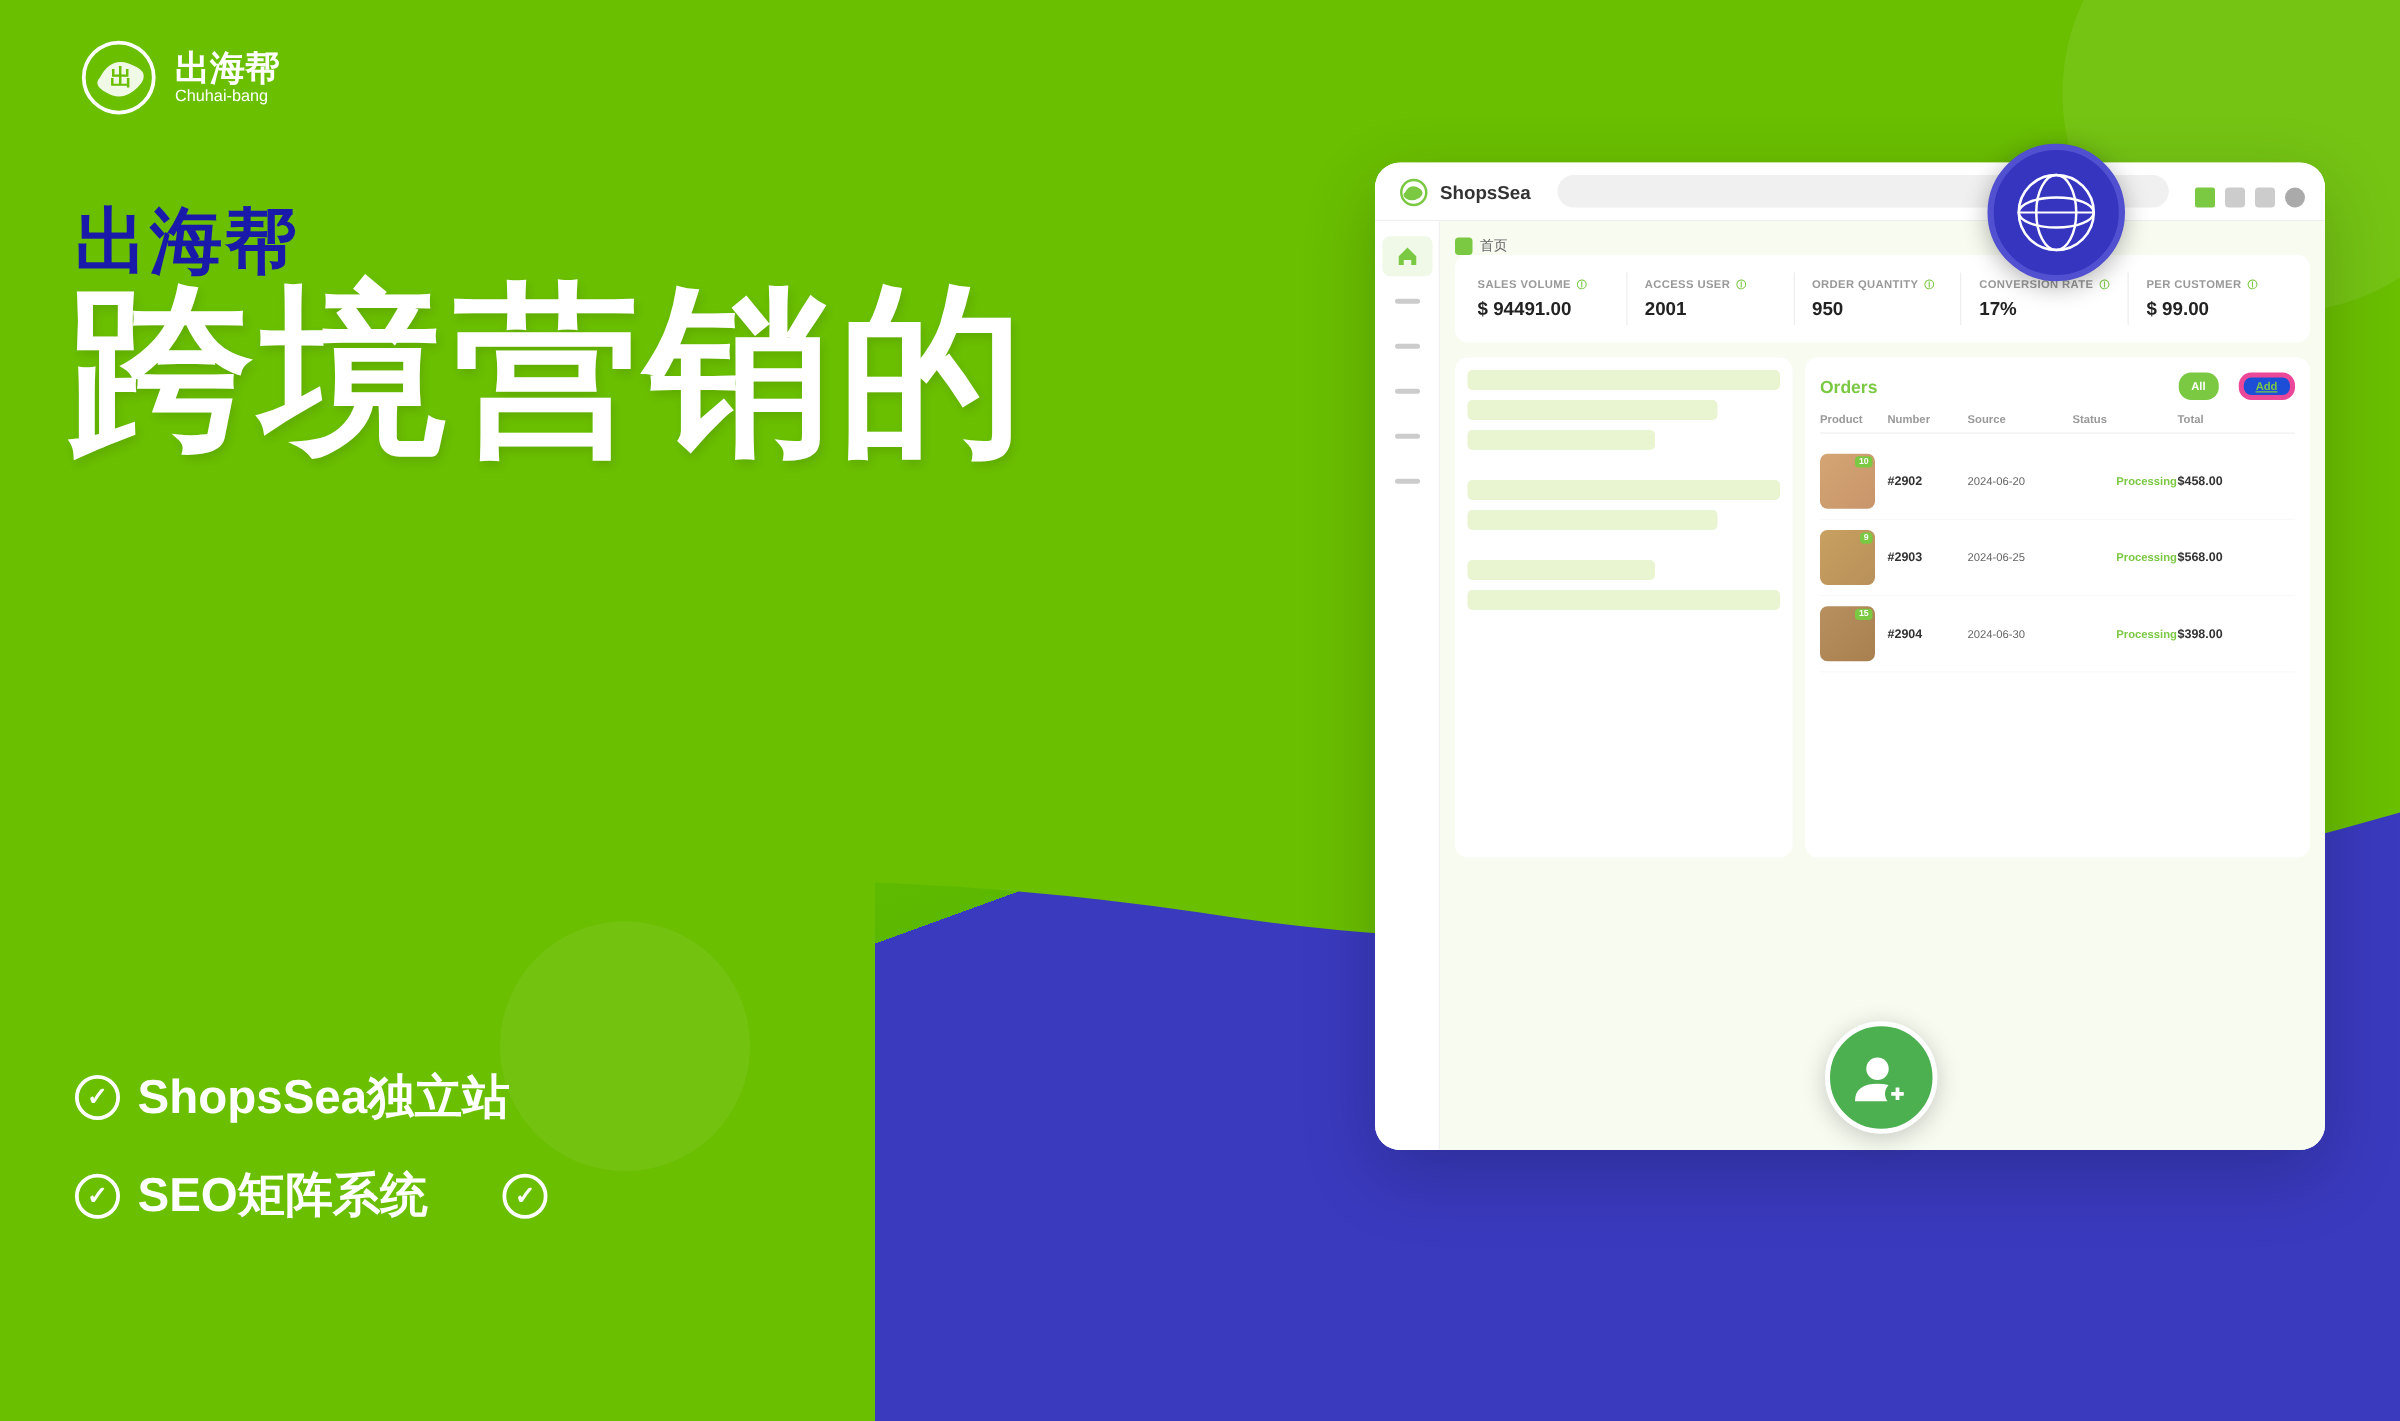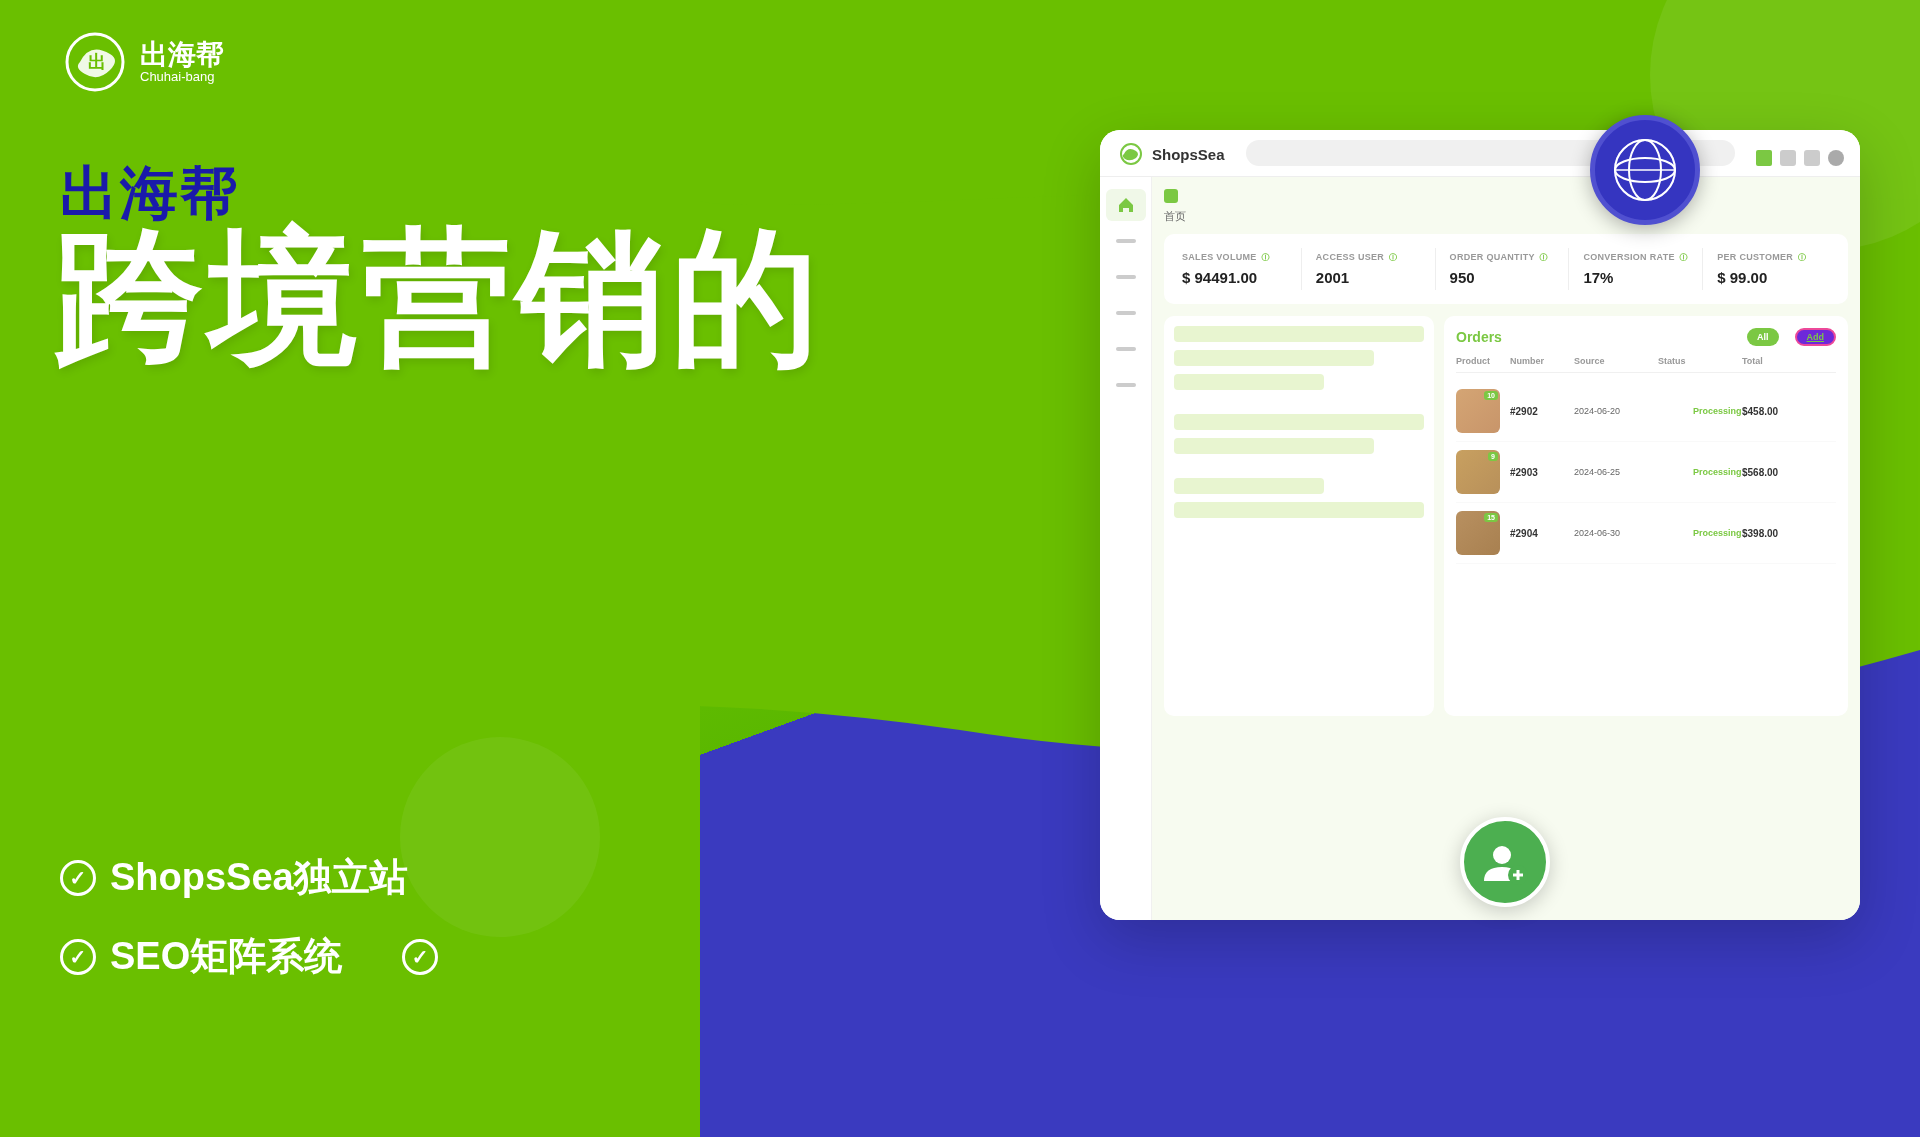--- a/index.html
+++ b/index.html
@@ -268,26 +268,24 @@
     .dash-main {
       flex: 1;
       background: #f7fbf0;
       padding: 12px;
       overflow: hidden;
     }
 
     
     .breadcrumb-bar {
       display: flex;
-      align-items: flex-start;
+      align-items: flex-end;
       gap: 6px;
-      margin-bottom: 10px;
       font-size: 11px;
       color: #666;
-      flex-direction: column;
     }
 
     .home-icon-small {
       width: 14px; height: 14px;
       background: #7bc843;
       border-radius: 3px;
       display: inline-block;
     }
 
     
@@ -392,23 +390,23 @@
       border: none;
       cursor: pointer;
     }
 
     .orders-btn.active {
       background: #7bc843;
       color: white;
     }
 
     .orders-btn.outline {
-      background: #6d28d9;
+      background: #1d4ed8;
       color: #7bc843;
-      border: 2px solid #ec4899;
+      border: 4px solid #ec4899;
       text-decoration: underline;
     }
 
     .orders-table-header {
       display: grid;
       grid-template-columns: 50px 60px 80px 80px 60px;
       gap: 4px;
       margin-bottom: 8px;
       font-size: 9px;
       color: #999;

